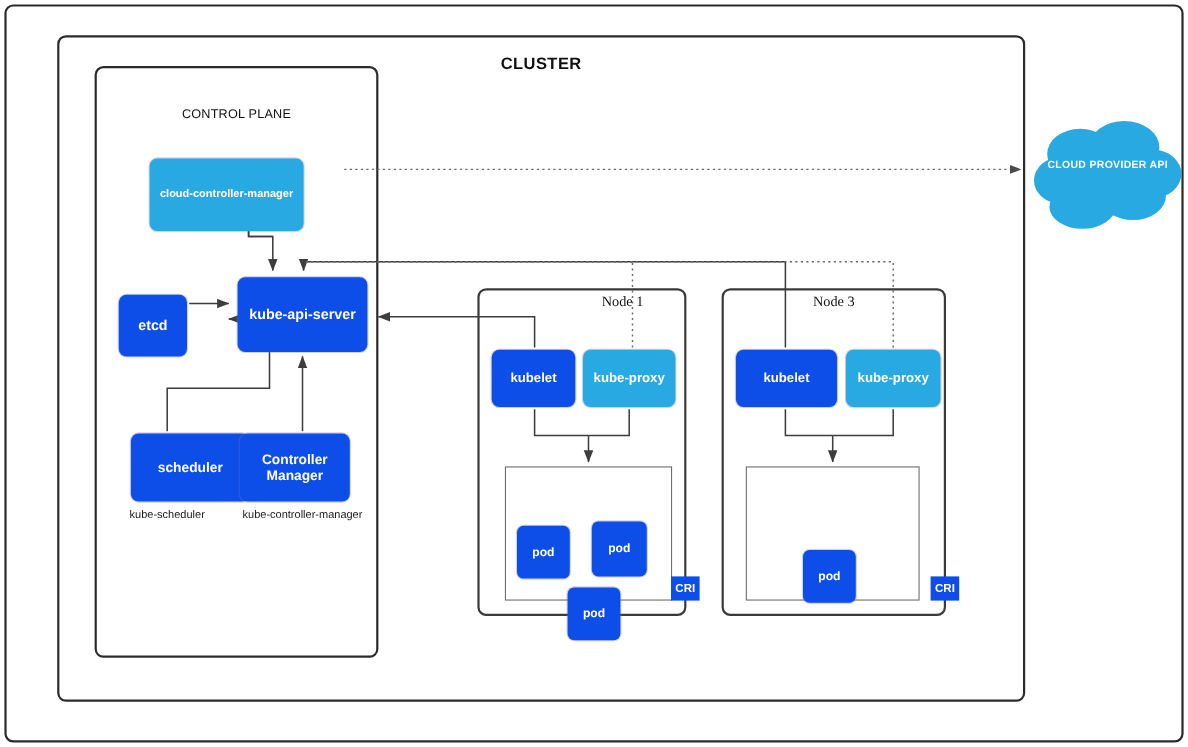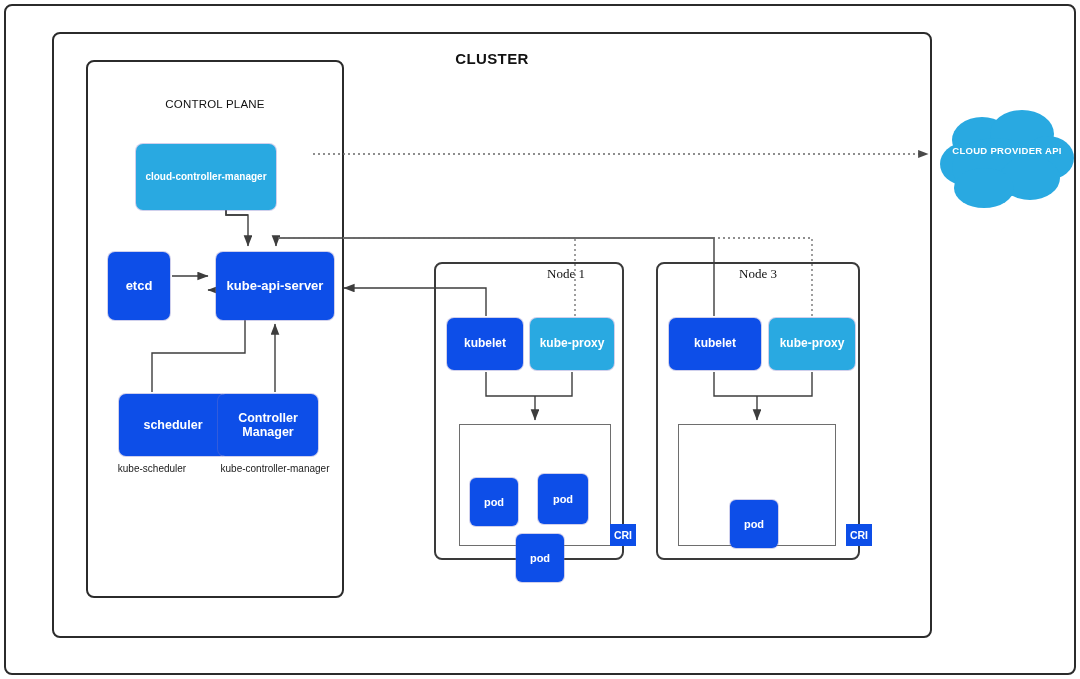--- a/index.html
+++ b/index.html
@@ -77,21 +77,21 @@
     color: #ffffff;
     font-weight: bold;
     text-align: center;
     line-height: 1.15;
     box-shadow: 0 0 0 1px rgba(120,120,200,0.35);
   }
   .comp.dark  { background: #0d4ee8; }
   .comp.light { background: #29a9e1; }
 
   #ccm        { left: 136px; top: 120px; width: 140px; height: 66px; font-size: 10px; margin-top: 24px; }
-  #etcd       { left: 108px; top: 252px; width: 62px;  height: 68px; font-size: 13px; }
+  #etcd       { left: 108px; top: 268px; width: 62px;  height: 56px; font-size: 13px; }
   #kube-api   { left: 216px; top: 252px; width: 118px; height: 68px; font-size: 13px; text-align: center; }
   #scheduler  { left: 98px;  top: 394px; width: 108px; height: 62px; font-size: 12.5px; margin-left: 21px; }
   #ctrl-mgr   { left: 218px; top: 394px; width: 100px; height: 62px; font-size: 12.5px; }
 
   #n1-kubelet    { left: 447px; top: 318px; width: 76px;  height: 52px; font-size: 12px; }
   #n1-kubeproxy  { left: 530px; top: 318px; width: 84px;  height: 52px; font-size: 12px; }
   #n2-kubelet    { left: 669px; top: 318px; width: 92px;  height: 52px; font-size: 12px; }
   #n2-kubeproxy  { left: 769px; top: 318px; width: 86px;  height: 52px; font-size: 12px; }
 
   

